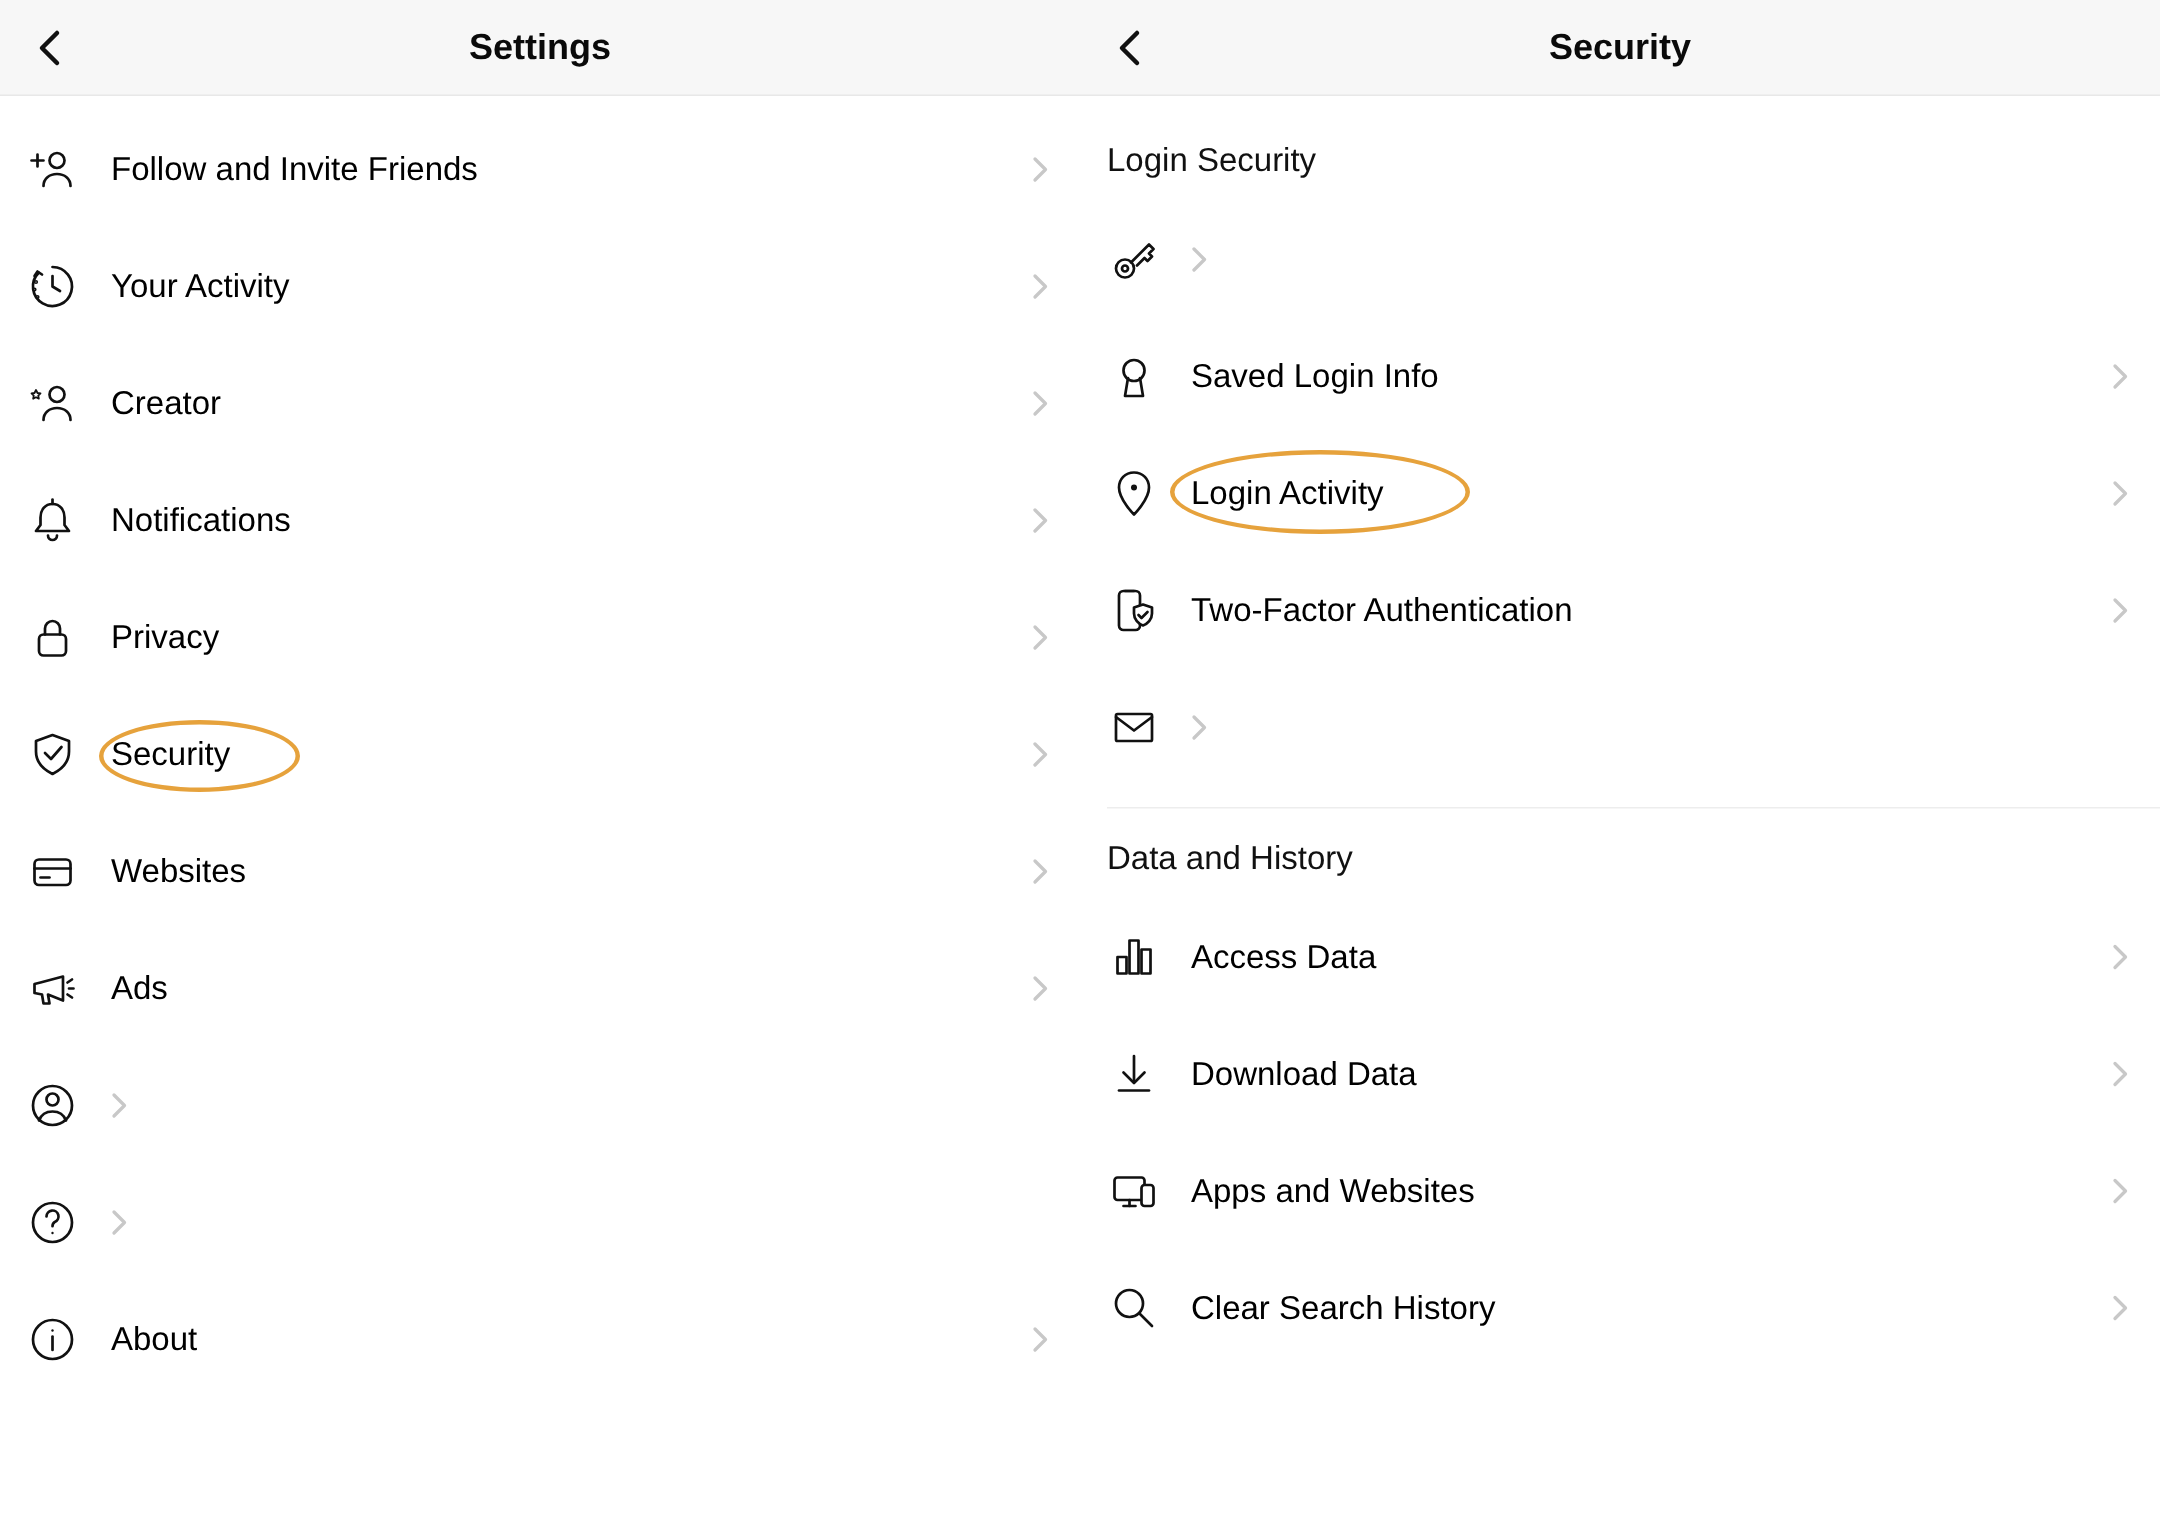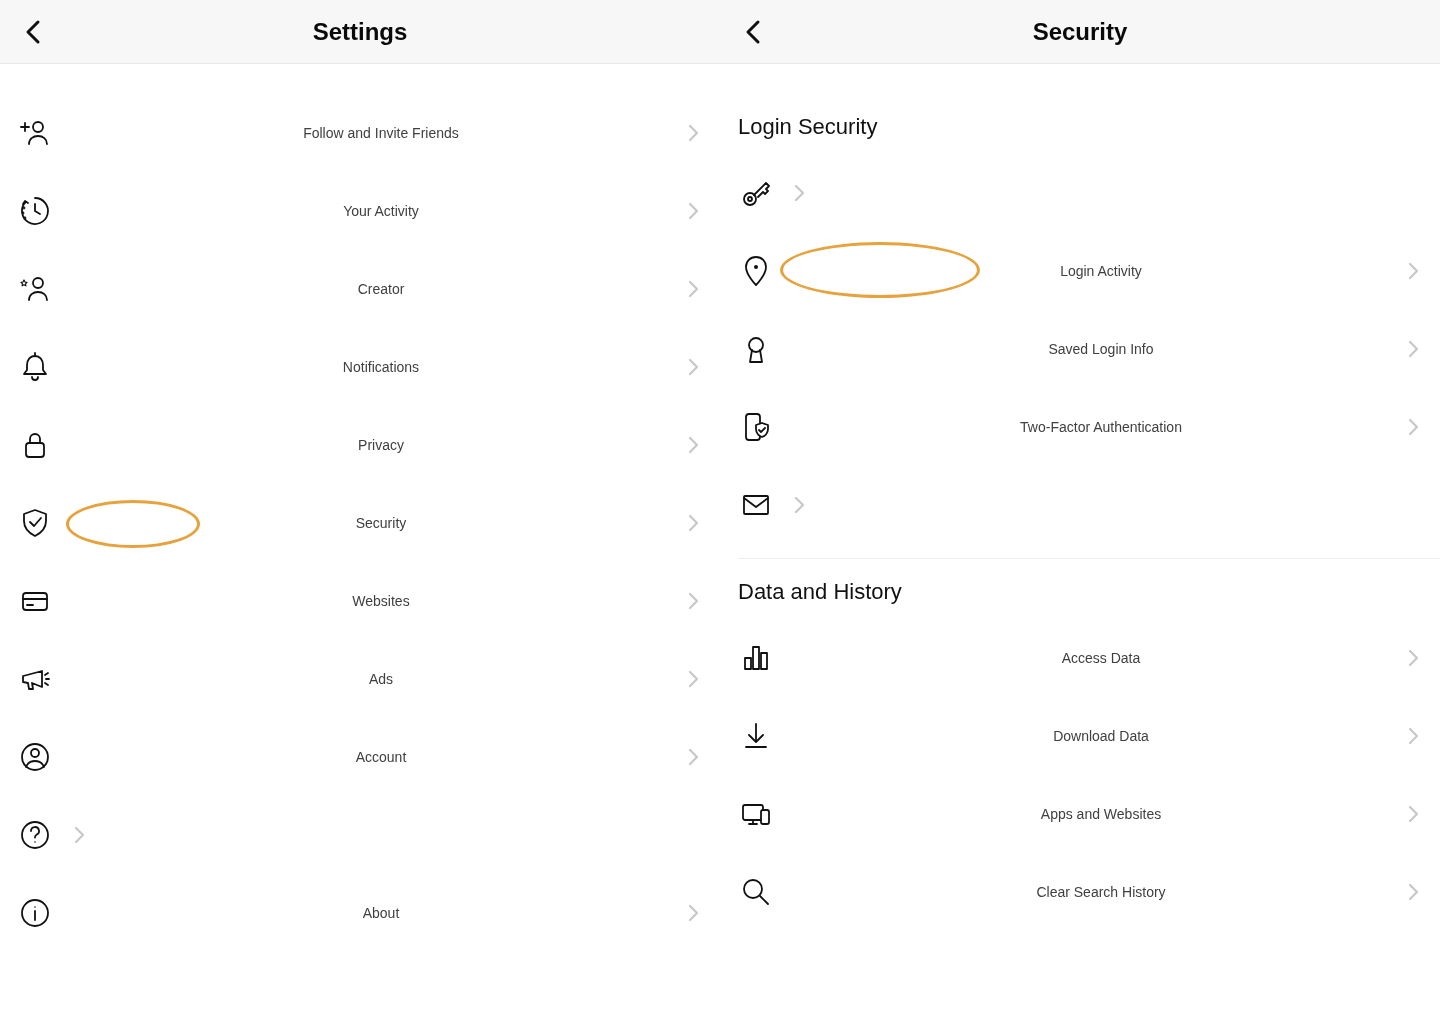--- a/index.html
+++ b/index.html
@@ -8,21 +8,20 @@
     background: #fff;
     color: #111;
     width: 1440px;
     height: 1026px;
     display: flex;
   }
   .panel {
     width: 50%;
     display: flex;
     flex-direction: column;
-    gap: 20px;
   }
   .header {
     height: 64px;
     background: #f7f7f7;
     border-bottom: 1px solid #e8e8e8;
     display: flex;
     align-items: center;
     padding: 0 16px;
     position: relative;
   }
@@ -58,24 +57,23 @@
     position: relative;
   }
   .row .icon-slot {
     width: 56px;
     display: flex;
     align-items: center;
     justify-content: flex-start;
   }
   .row .label {
     flex: 1;
-    font-size: 14px;
-    color: #404040;
+    font-size: 22px;
+    color: #000000;
     position: relative;
-    text-align: center;
   }
   .row .chev {
     color: #c8c8c8;
   }
   .section-head {
     font-weight: 400;
     font-size: 22px;
     color: #111;
     padding: 20px 18px 14px 18px;
   }
@@ -239,21 +237,20 @@
     </div>
 
     <div class="row">
       <span class="icon-slot ico">
         <svg width="34" height="34" viewBox="0 0 34 34">
             <circle cx="17" cy="17" r="13"></circle>
             <circle cx="17" cy="13" r="4"></circle>
             <path d="M8 27c1.5-4 5-6 9-6s7.5 2 9 6"></path>
           </svg>
       </span>
-      <span class="label">Account</span>
       <span class="chev">
         <svg width="12" height="18" viewBox="0 0 12 18">
             <path d="M2 2l7 7-7 7" stroke="#c8c8c8" stroke-width="2.2" fill="none" stroke-linecap="round" stroke-linejoin="round"></path>
           </svg>
       </span>
     </div>
 
     <div class="row">
       <span class="icon-slot ico">
         <svg width="34" height="34" viewBox="0 0 34 34">
@@ -313,46 +310,46 @@
       <span class="chev">
           <svg width="12" height="18" viewBox="0 0 12 18">
             <path d="M2 2l7 7-7 7" stroke="#c8c8c8" stroke-width="2.2" fill="none" stroke-linecap="round" stroke-linejoin="round"></path>
           </svg>
         </span>
     </div>
 
     <div class="row">
       <span class="icon-slot ico">
         <svg width="36" height="36" viewBox="0 0 36 36">
+            <circle cx="18" cy="14" r="7"></circle>
+            <path d="M14 19l-2 12h12l-2-12"></path>
+          </svg>
+      </span>
+      <span class="label">Saved Login Info</span>
+      <span class="chev">
+          <svg width="12" height="18" viewBox="0 0 12 18">
+            <path d="M2 2l7 7-7 7" stroke="#c8c8c8" stroke-width="2.2" fill="none" stroke-linecap="round" stroke-linejoin="round"></path>
+          </svg>
+        </span>
+    </div>
+
+    <div class="row">
+      <span class="icon-slot ico">
+        <svg width="36" height="36" viewBox="0 0 36 36">
             <path d="M18 4c-6 0-10 4.5-10 10 0 8 10 18 10 18s10-10 10-18c0-5.5-4-10-10-10z"></path>
             <circle cx="18" cy="14" r="2" fill="#111" stroke="none"></circle>
           </svg>
       </span>
       <span class="label">Login Activity</span>
       <span class="chev">
           <svg width="12" height="18" viewBox="0 0 12 18">
             <path d="M2 2l7 7-7 7" stroke="#c8c8c8" stroke-width="2.2" fill="none" stroke-linecap="round" stroke-linejoin="round"></path>
           </svg>
         </span>
       <span class="highlight-ellipse" style="left:60px; top:10px; width:200px; height:56px;"></span>
-    </div>
-
-    <div class="row">
-      <span class="icon-slot ico">
-        <svg width="36" height="36" viewBox="0 0 36 36">
-            <circle cx="18" cy="14" r="7"></circle>
-            <path d="M14 19l-2 12h12l-2-12"></path>
-          </svg>
-      </span>
-      <span class="label">Saved Login Info</span>
-      <span class="chev">
-          <svg width="12" height="18" viewBox="0 0 12 18">
-            <path d="M2 2l7 7-7 7" stroke="#c8c8c8" stroke-width="2.2" fill="none" stroke-linecap="round" stroke-linejoin="round"></path>
-          </svg>
-        </span>
     </div>
 
     <div class="row">
       <span class="icon-slot ico">
         <svg width="36" height="36" viewBox="0 0 36 36">
             <rect x="8" y="5" width="14" height="26" rx="3"></rect>
             <path d="M12 5h6"></path>
             <path d="M24 14l6 2v4c0 4-3 7-6 8-3-1-6-4-6-8v-4z" fill="#fff"></path>
             <path d="M21 21l2 2 4-4"></path>
           </svg>

